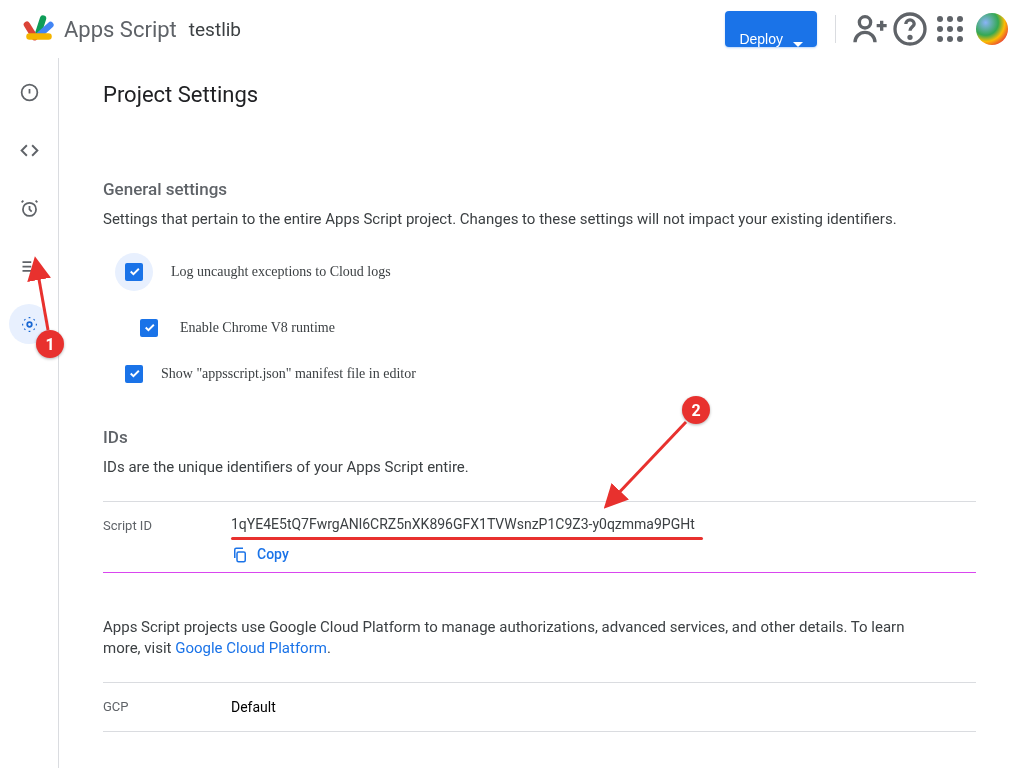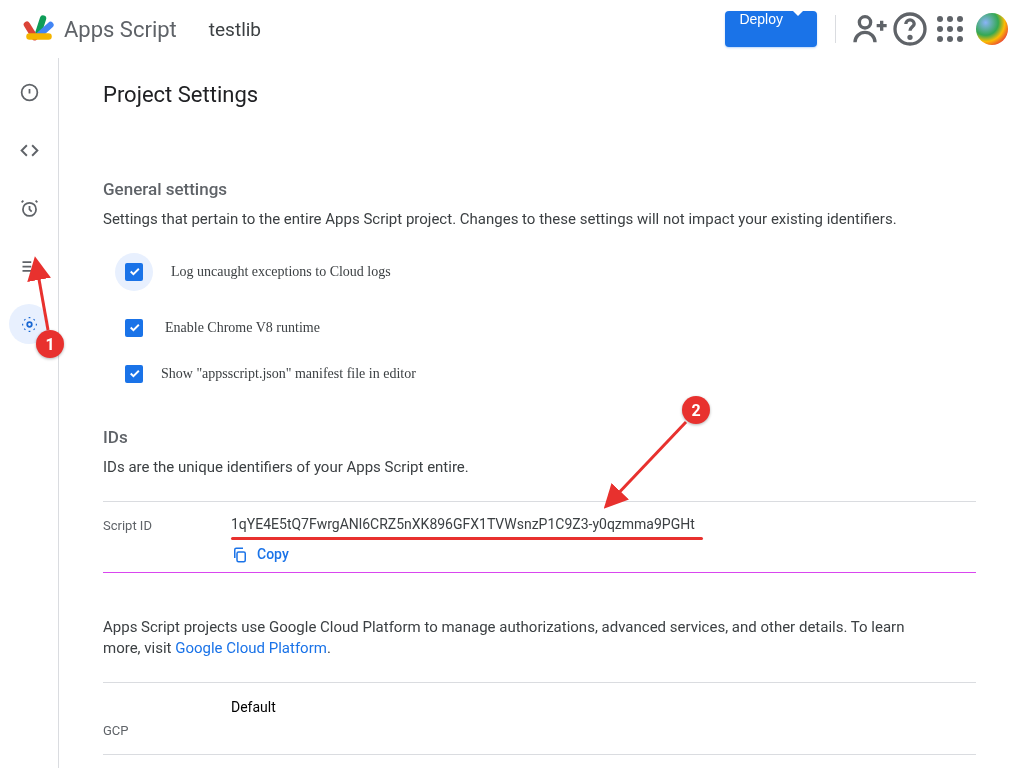--- a/index.html
+++ b/index.html
@@ -8,27 +8,27 @@
     color: #202124; background: #fff;
     width: 1024px; height: 768px; overflow: hidden; position: relative;
   }
   
   .header {
     height: 58px; display: flex; align-items: center;
     padding: 0 16px 0 22px;
   }
   .logo { width: 34px; height: 34px; margin-right: 8px; position: relative; }
   .logo svg { width: 34px; height: 34px; }
-  .app-name { font-size: 22px; color: #5f6368; font-weight: 400; margin-right: 32px; }
+  .app-name { font-size: 22px; color: #5f6368; font-weight: 400; margin-right: 12px; }
   .proj-name { font-size: 19px; color: #3c4043; font-weight: 400; }
   .hspacer { flex: 1; }
   .deploy-btn {
     background: #1a73e8; color: #fff; border: none; border-radius: 4px;
     height: 36px; padding: 0 14px; font-size: 14px; font-weight: 500;
-    display: flex; align-items: flex-start; gap: 10px; cursor: pointer;
+    display: flex; align-items: flex-end; gap: 10px; cursor: pointer;
     box-shadow: 0 1px 2px rgba(26,115,232,.3);
   }
   .deploy-btn .tri { width: 0; height: 0; border-left: 5px solid transparent; border-right: 5px solid transparent; border-top: 5px solid #fff; }
   .vdiv { width: 1px; height: 28px; background: #dadce0; margin: 0 14px 0 18px; }
   .hicon { width: 40px; height: 40px; border-radius: 50%; display:flex; align-items:center; justify-content:center; cursor:pointer; color:#5f6368; }
   .apps-grid { display:grid; grid-template-columns:repeat(3,6px); grid-template-rows:repeat(3,6px); gap:4px; }
   .apps-grid span { width:6px; height:6px; background:#5f6368; border-radius:50%; }
   .avatar { width:32px; height:32px; border-radius:50%; background:
     radial-gradient(circle at 30% 30%, #8ab4f8, #34a853 40%, #fbbc04 60%, #ea4335 80%);
     margin-left:6px; cursor:pointer; }
@@ -65,21 +65,21 @@
   .id-grid { border-top:1px solid #dadce0; margin-top:4px; }
   .id-row { display:flex; padding: 14px 0 8px; border-bottom:1px solid #d946ef; }
   .id-key { width:128px; font-size:13px; color:#5f6368; padding-top:2px; }
   .id-val { font-size:14px; color:#3c4043; position:relative; }
   .underline { position:absolute; left:0; top:21px; height:3px; background:#e8312e; border-radius:2px; width: 472px; }
   .copy-btn { display:flex; align-items:flex-start; gap:8px; color:#1a73e8; font-size:14px; font-weight:500; margin-top:14px; cursor:pointer; }
   .copy-btn svg { width:18px; height:18px; }
 
   .gcp-grid { border-top:1px solid #dadce0; }
   .gcp-row { display:flex; padding: 16px 0; border-bottom:1px solid #dadce0; }
-  .gcp-key { width:128px; font-size:13px; color:#5f6368;margin-top:24px; }
+  .gcp-key { width:128px; font-size:13px; color:#5f6368; }
   .gcp-val { font-size:14px; color:#000000; }
 
   
   .ann-badge {
     position:absolute; width:28px; height:28px; border-radius:50%;
     background:#e8312e; color:#fff; font-weight:700; font-size:16px;
     display:flex; align-items:center; justify-content:center;
     box-shadow: 0 1px 3px rgba(0,0,0,.3);
     z-index: 50;
   }
@@ -178,21 +178,21 @@
       <div class="chk-row">
         <div class="chk-halo">
           <div class="chk">
               <svg viewBox="0 0 24 24" fill="none" stroke="#fff" stroke-width="3.5">
                 <path d="M5 12l5 5L20 7"></path>
               </svg>
             </div>
         </div>
         <div class="chk-label">Log uncaught exceptions to Cloud logs</div>
       </div>
-      <div class="chk-row" style="margin-left:22px;gap:22px;">
+      <div class="chk-row" style="margin-left:37px;gap:22px;">
         <div class="chk">
             <svg viewBox="0 0 24 24" fill="none" stroke="#fff" stroke-width="3.5">
               <path d="M5 12l5 5L20 7"></path>
             </svg>
           </div>
         <div class="chk-label">Enable Chrome V8 runtime</div>
       </div>
       <div class="chk-row" style="margin-left:22px; margin-bottom:0;">
         <div class="chk">
             <svg viewBox="0 0 24 24" fill="none" stroke="#fff" stroke-width="3.5">

